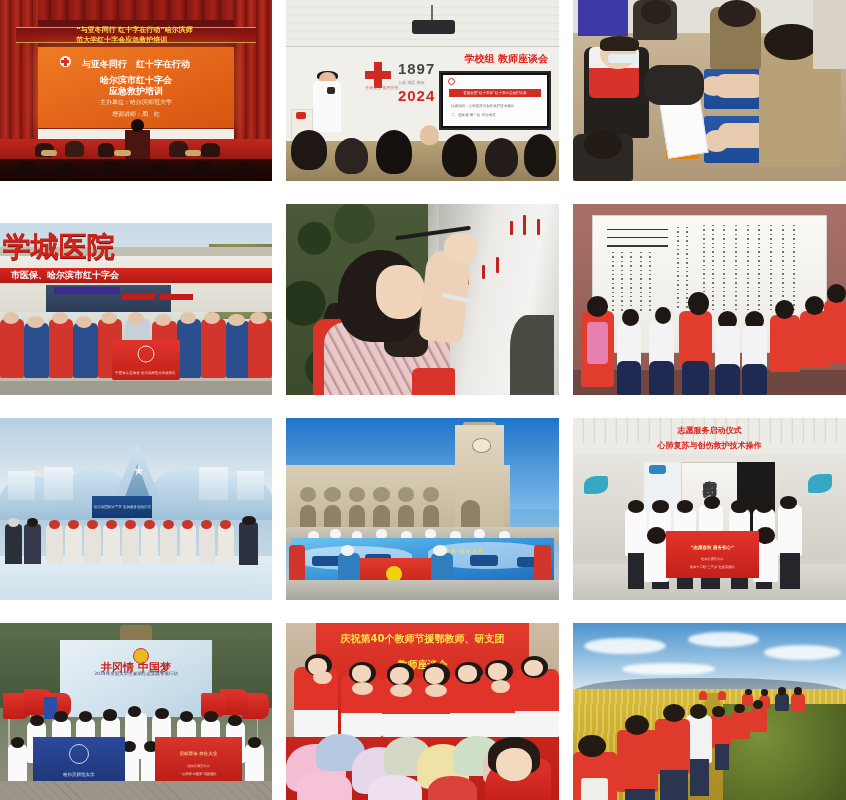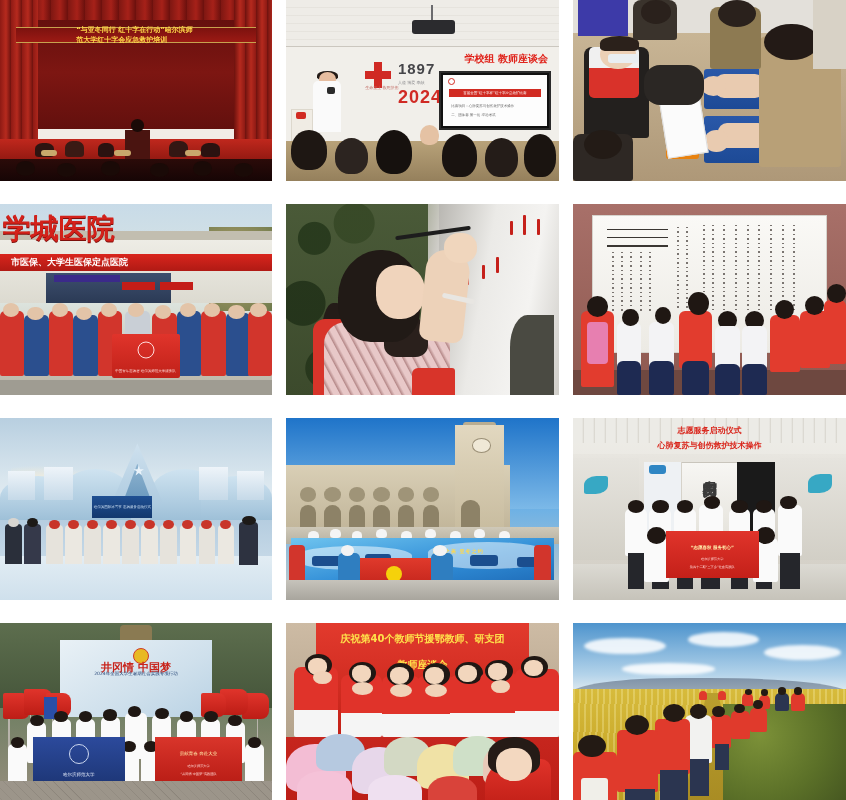--- a/index.html
+++ b/index.html
@@ -73,21 +73,21 @@
     border-bottom:1px solid #cbc7bf; }
   .p2 .proj { left:46%; top:11%; width:16%; height:8%;
     background:#2b2b2e; border-radius:3px; }
   .p2 .projarm { left:53%; top:3%; width:2px; height:9%; background:#6b6b6e; }
   .p2 .wall { left:0; top:26%; width:100%; height:52%; background:#f1efea; }
   .p2 .cross { left:29%; top:34%; width:26px; height:26px; }
   .p2 .cross:before, .p2 .cross:after { content:""; position:absolute; background:#d02a24; }
   .p2 .cross:before { left:9px; top:0; width:8px; height:26px; }
   .p2 .cross:after { left:0; top:9px; width:26px; height:8px; }
   .p2 .y1 { left:41%; top:33%; font-size:15px; color:#454549; font-weight:700; letter-spacing:1px; }
-  .p2 .y2 { left:41%; top:48%; font-size:18px; color:#d02a24; font-weight:700; letter-spacing:1px; }
+  .p2 .y2 { left:41%; top:48%; font-size:15px; color:#d02a24; font-weight:700; letter-spacing:1px; }
   .p2 .ytiny { left:41%; top:44%; font-size:4px; color:#8b8b8e; }
   .p2 .subtiny { left:29%; top:47%; font-size:4px; color:#c06a63; line-height:1.5; }
   .p2 .redhead { right:4%; top:29%; font-size:10px; color:#e0241c; font-weight:700; }
   .p2 .tv { right:3%; top:39%; width:41%; height:33%;
     background:#111; border:2px solid #2a2a2a; }
   .p2 .slide { position:absolute; inset:2px; background:#fdfdfd; }
   .p2 .sl-bar { position:absolute; left:6%; top:27%; width:88%; height:17%;
     background:#d12b22; }
   .p2 .sl-bar span { position:absolute; left:50%; top:50%; transform:translate(-50%,-50%);
     font-size:3.5px; color:#fff; white-space:nowrap; }
@@ -113,21 +113,21 @@
   .p3 .mat { border-radius:3px; background: linear-gradient(#2a58a8,#1d4a96); }
   .p3 .torso { background:#e9cbb0; border-radius:9px; }
   .p3 .mhead { background:#e9cbb0; border-radius:50%; }
   .p3 .kit { background:#e8820f; border-radius:3px; }
   .p3 .paper { background:#fbfbfb; border:1px solid #ddd; }
   .p3 .prsn { border-radius:8px 8px 3px 3px; }
   .p3 .hd { border-radius:50%; }
   .p3 .vest { background: linear-gradient(#f0f0f0 42%, #d9322a 42%); border-radius:5px; }
 
   
-  .p4 { background: linear-gradient(#c8dbe8 0%, #dfe7e2 48%, #b9b2a3 100%); }
+  .p4 { background: linear-gradient(#c8dbe8 0%, #dfe7e2 48%, #b9b2a3 100%); margin-top: 19px; }
   .p4 .bldg { left:0; top:16%; width:100%; height:36%;
     background: linear-gradient(#efeee7,#dcdad0); }
   .p4 .roof { left:0; top:14%; width:100%; height:5%; background:#c2beb0; }
   .p4 .sign { left:0; top:26%; width:100%; height:9%;
     background: linear-gradient(#d9251d,#b01a14); }
   .p4 .sign span { position:absolute; left:4%; top:50%; transform:translateY(-50%);
     font-size:9px; color:#fff; font-weight:700; white-space:nowrap; }
   .p4 .bigch { top:3%; font-size:28px; color:#d4211a; font-weight:700;
     font-family:"DejaVu Sans",sans-serif; text-shadow:0 1px 0 #7d0e0a; }
   .p4 .door { left:17%; top:36%; width:46%; height:16%;
@@ -387,20 +387,28 @@
 <div class="gallery">
 
   <div class="photo p1" title="Auditorium stage with orange projection screen, red curtains and CPR practice on stage">
     <div class="scene">
       <div class="lyr topband"></div>
       <div class="lyr curtL"></div>
       <div class="lyr curtR"></div>
       <div class="lyr banner">
         <span class="zh">“与亚冬同行 红十字在行动”哈尔滨师范大学红十字会应急救护培训</span>
       </div>
+      <div class="lyr screen">
+        <div class="rc"></div>
+        <div class="scr-t1 zh">与亚冬同行　红十字在行动</div>
+        <div class="scr-t2 zh">哈尔滨市红十字会</div>
+        <div class="scr-t3 zh">应急救护培训</div>
+        <div class="scr-t4 zh">主办单位：哈尔滨师范大学</div>
+        <div class="scr-t5 zh">培训讲师：周　红</div>
+      </div>
       <div class="lyr whiteband"></div>
       <div class="lyr stage"></div>
       <div class="lyr podium"></div>
       <div class="lyr head" style="left:48%;top:66%;width:5%;height:7%"></div>
       <div class="lyr kneel" style="left:13%;top:79%;width:7%;height:8%;background:#2d1411"></div>
       <div class="lyr kneel" style="left:24%;top:78%;width:7%;height:9%;background:#3a1a14"></div>
       <div class="lyr kneel" style="left:36%;top:79%;width:6%;height:8%;background:#2b1210"></div>
       <div class="lyr kneel" style="left:62%;top:78%;width:7%;height:9%;background:#341713"></div>
       <div class="lyr kneel" style="left:74%;top:79%;width:7%;height:8%;background:#2b1210"></div>
       <div class="lyr" style="left:15%;top:83%;width:6%;height:3%;background:#c8a86c;border-radius:3px"></div>
@@ -488,21 +496,21 @@
     </div>
   </div>
 
   <div class="photo p4" title="Large group of masked volunteers in red and blue jackets posing in front of a hospital">
     <div class="scene">
       <div class="lyr trees"></div>
       <div class="lyr bldg"></div>
       <div class="lyr roof"></div>
       <div class="lyr bigch zh" style="left:1%">学城医院</div>
       <div class="lyr sign">
-        <span class="zh">市医保、大学生医保定点医院</span>
+        <span class="zh">市医保、哈尔滨市红十字会</span>
       </div>
       <div class="lyr door"></div>
       <div class="lyr" style="left:20%;top:37%;width:24%;height:4%;background:#3b2a8a"></div>
       <div class="lyr minib" style="left:45%;top:41%;width:12%;height:4%"></div>
       <div class="lyr minib" style="left:59%;top:41%;width:12%;height:4%"></div>
       <div class="lyr crowd"></div>
       <div class="lyr pbody" style="left:0%;top:56%;width:9%;height:34%;background:#d2352c"></div>
       <div class="lyr phead" style="left:1%;top:52%;width:6%;height:7%"></div>
       <div class="lyr pbody" style="left:9%;top:58%;width:9%;height:32%;background:#2b4f8e"></div>
       <div class="lyr phead" style="left:10%;top:54%;width:6%;height:7%"></div>

